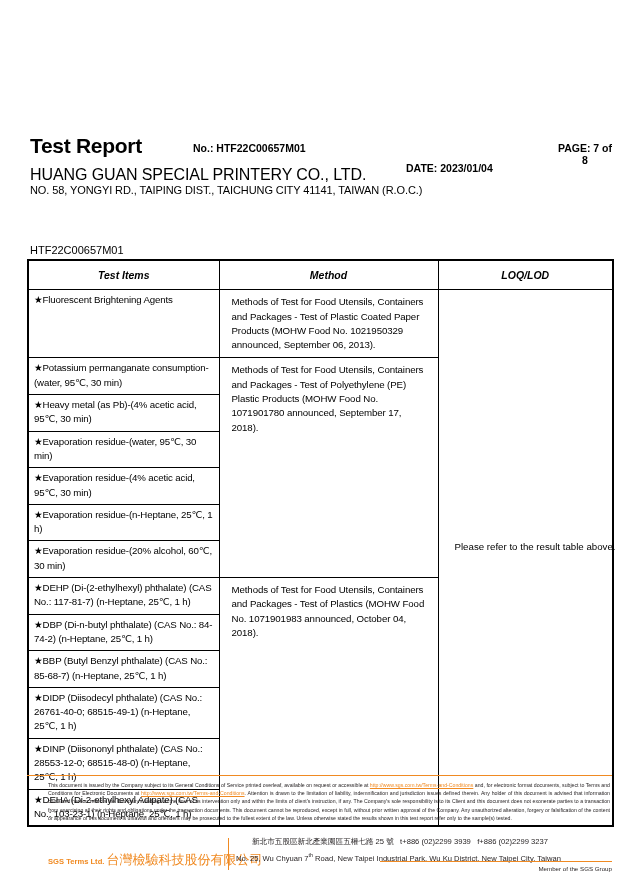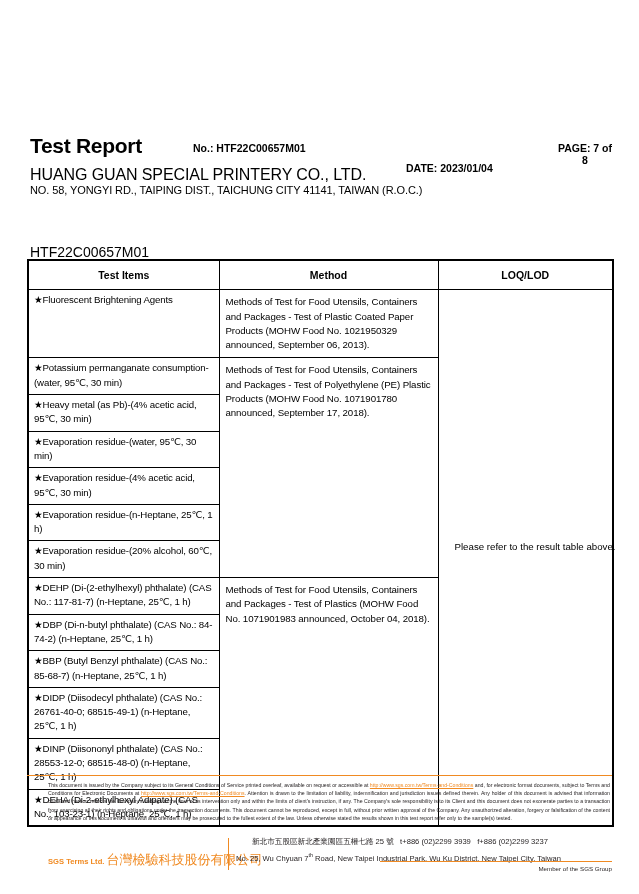--- a/index.html
+++ b/index.html
@@ -31,21 +31,21 @@
     font-size:21px;font-weight:bold;letter-spacing:-0.3px;text-align:right;
   }
   .hdr-no{position:absolute;left:163px;top:4px;font-size:10.5px;font-weight:bold;}
   .hdr-date{position:absolute;left:376px;top:4px;font-size:10.5px;font-weight:bold;margin-top:20px;}
   .hdr-page{position:absolute;left:525px;top:4px;font-size:10.5px;font-weight:bold;text-align:center;}
 
   .cust-name{position:absolute;left:30px;top:166px;font-size:16px;letter-spacing:-0.1px;}
   .cust-addr{position:absolute;left:30px;top:184px;font-size:11px;letter-spacing:-0.1px;}
 
   .info-line{position:absolute;left:30px;top:226px;font-size:10.5px;}
-  .info-code{position:absolute;left:30px;top:244px;font-size:14px;}
+  .info-code{position:absolute;left:30px;top:244px;font-size:11px;}
 
   
   .tbl{
     position:absolute;left:27px;top:259px;
     width:585px;
     border-collapse:collapse;
     table-layout:fixed;
   }
   .tbl td,.tbl th{
     border:1px solid #000;
@@ -53,27 +53,28 @@
     padding:3px 5px 4px 5px;
     font-size:9.7px;
     line-height:14.3px;
   }
   .tbl th{
     text-align:center;
     font-weight:bold;
     font-size:10.5px;
     padding:7px 4px 7px 4px;
     vertical-align:middle;
+    font-style:italic;
   }
   .tbl{border:2px solid #000;}
   .col-item{width:191px;}
   .col-method{width:219px;}
   .col-loq{width:175px;}
   td.item{letter-spacing:-0.15px;}
-  td.method{padding:5px 6px;letter-spacing:-0.1px;}
+  td.method{padding:5px 12px;letter-spacing:-0.1px;}
   td.loq{text-align:left;padding-left:16px;}
   .loq-inner{position:relative;}
   .loq-text{position:absolute;top:247px;left:0;font-size:9.7px;white-space:nowrap;}
 
   
   .footer{position:absolute;left:0;top:775px;width:639px;}
   .fl-line{position:absolute;left:27px;top:0;width:585px;height:1px;background:#f08a22;}
   .disclaimer{
     position:absolute;left:48px;top:6px;width:562px;
     font-size:5.2px;line-height:8.2px;color:#231f20;

